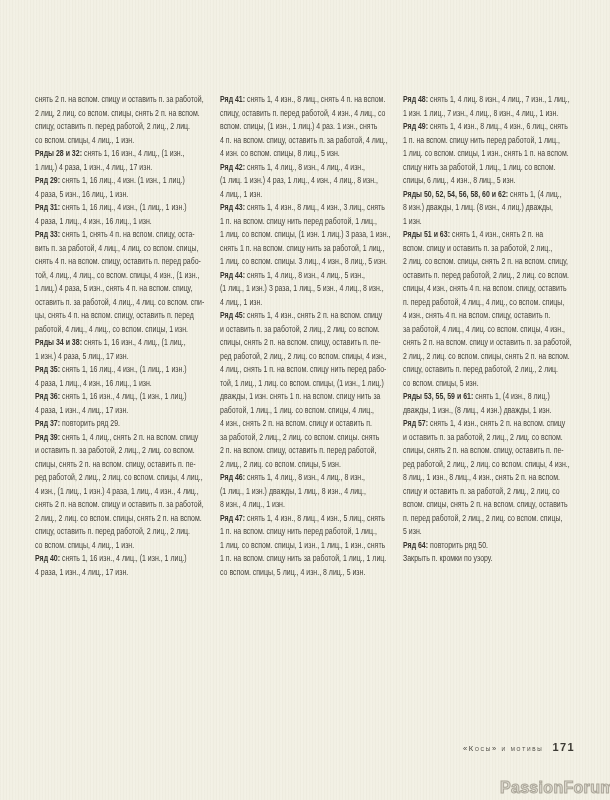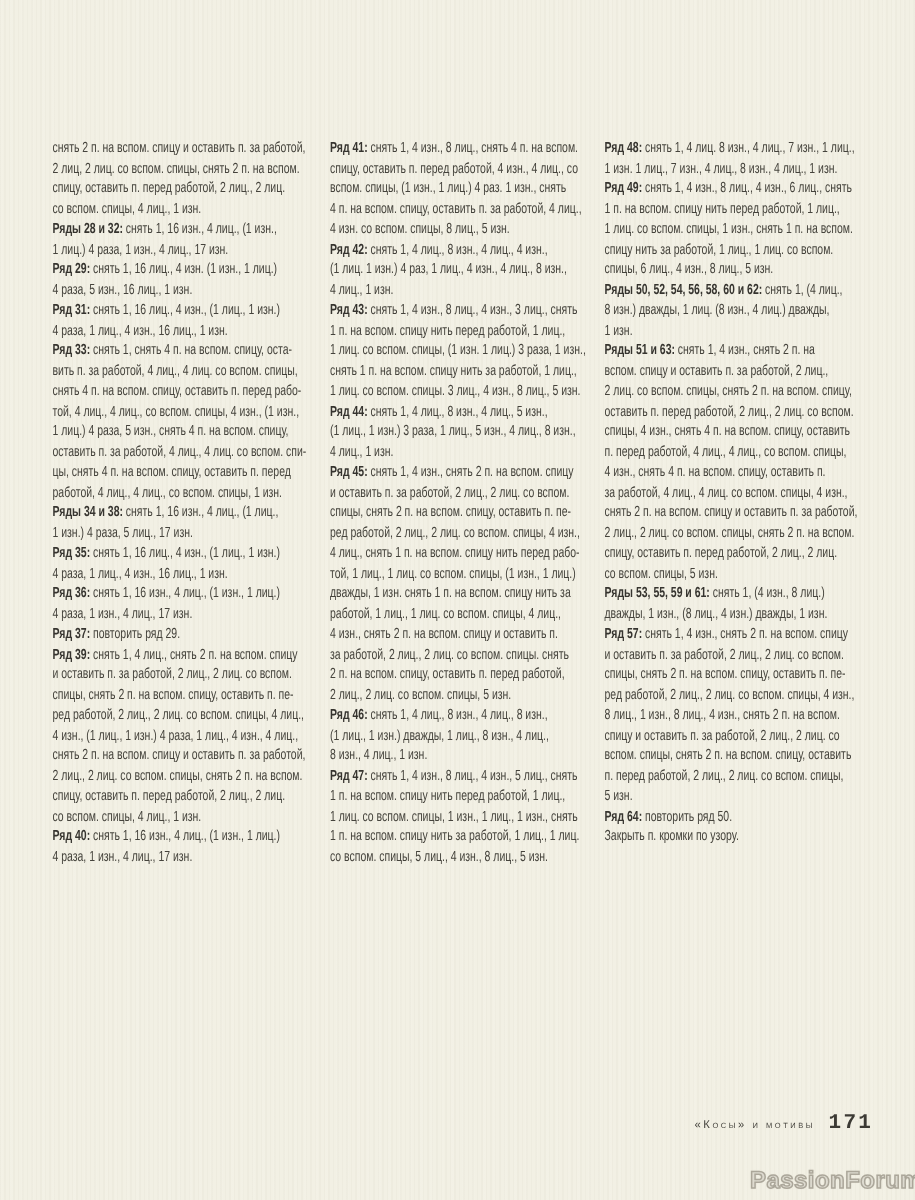--- a/index.html
+++ b/index.html
@@ -28,21 +28,21 @@
   .line b{font-weight:bold;color:#36342f;}
   .footer{
     position:absolute;top:741px;left:463px;
     display:flex;align-items:baseline;gap:9px;
     color:#46443e;
   }
   .footer .label{
     font-size:7.5px;letter-spacing:1.7px;font-variant:small-caps;
   }
   .footer .num{
-    font-size:14px;font-weight:bold;letter-spacing:1.5px;color:#3c3a34;font-family:Liberation Mono, monospace;
+    font-size:11px;font-weight:bold;letter-spacing:1.5px;color:#3c3a34;
   }
   .watermark{
     position:absolute;top:779px;left:500px;
     font-size:16px;font-weight:bold;letter-spacing:0.3px;
     color:rgba(240,238,228,0.45);
     -webkit-text-stroke:1px rgba(152,147,134,0.75);
     text-shadow:0 0 1px rgba(152,147,134,0.4);
     white-space:nowrap;
   }
 </style>

